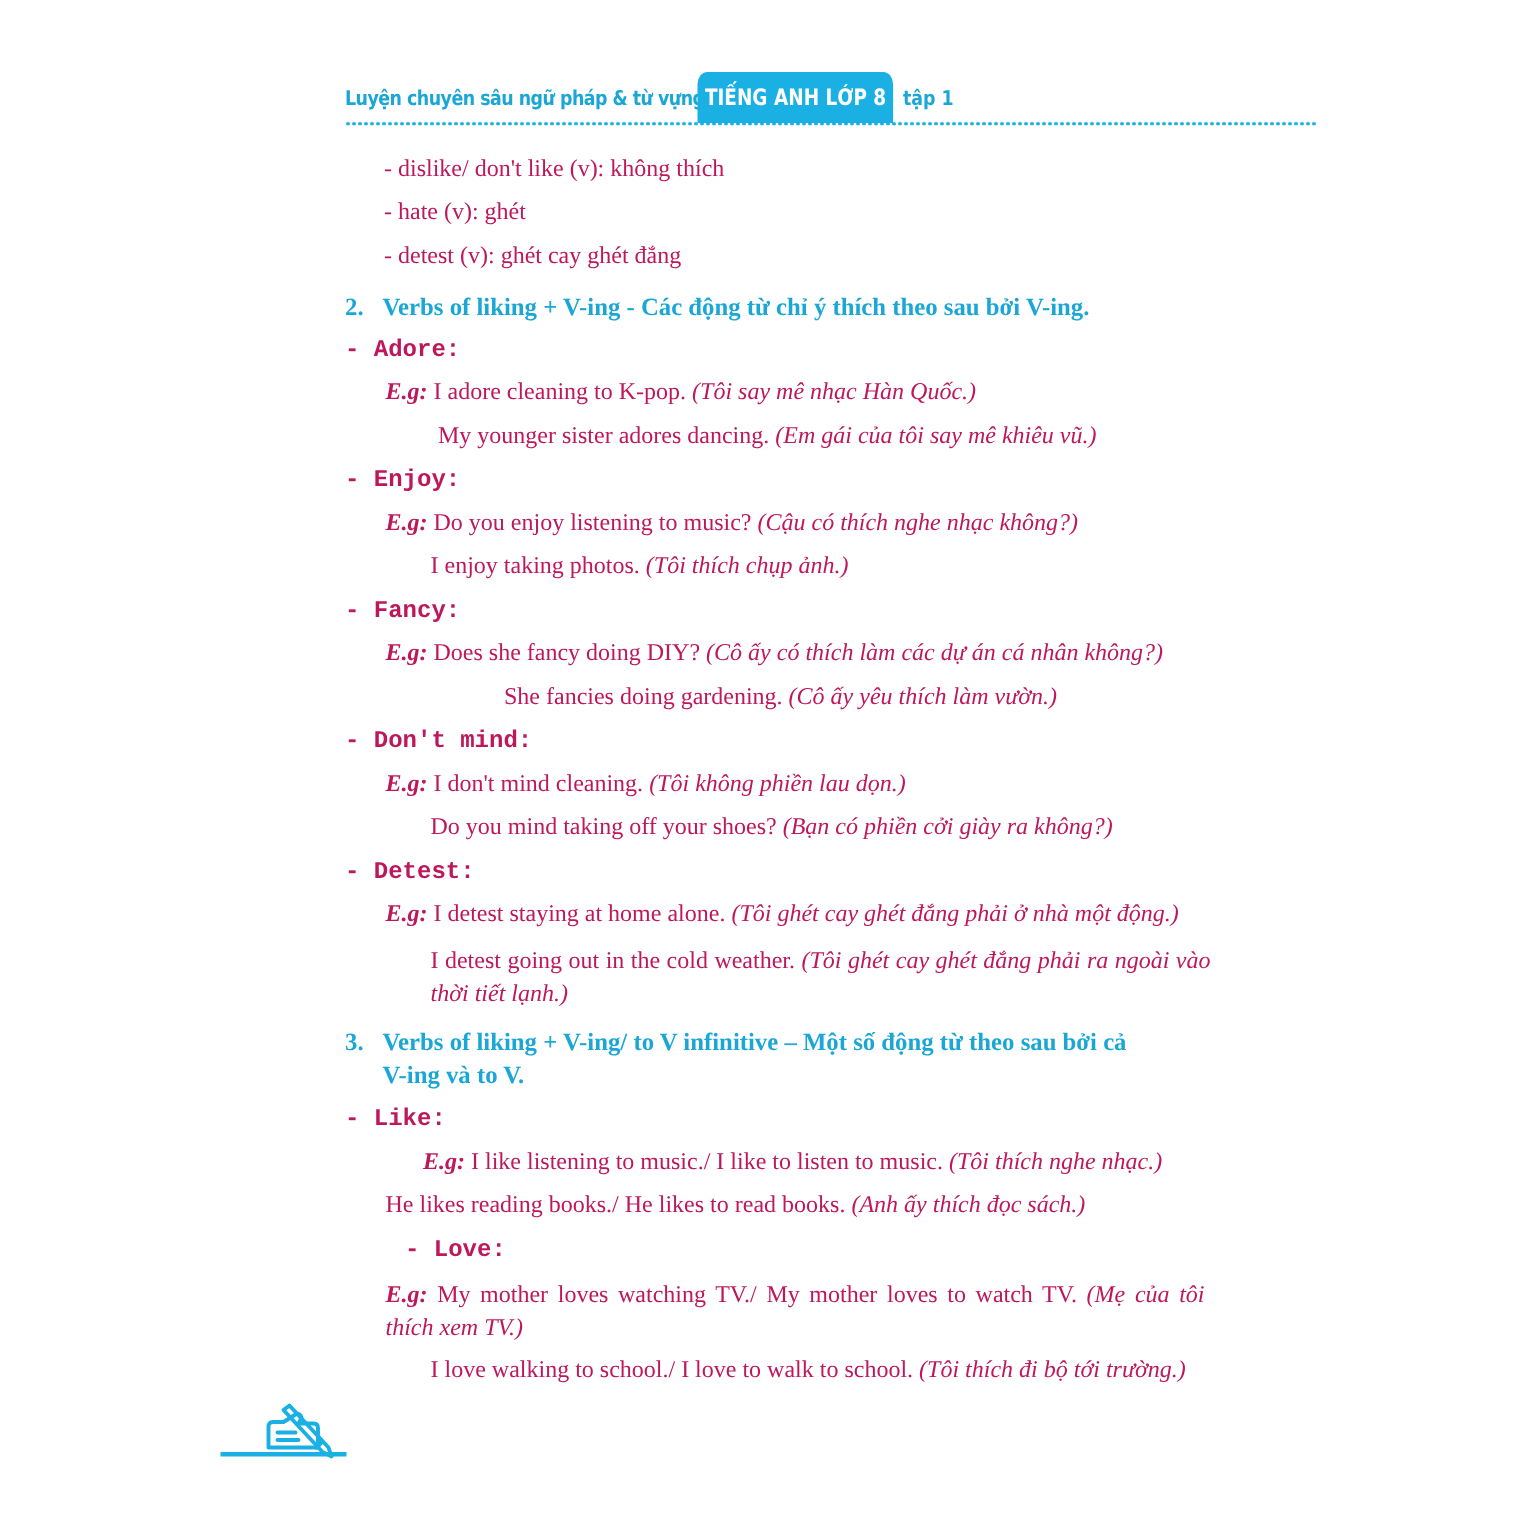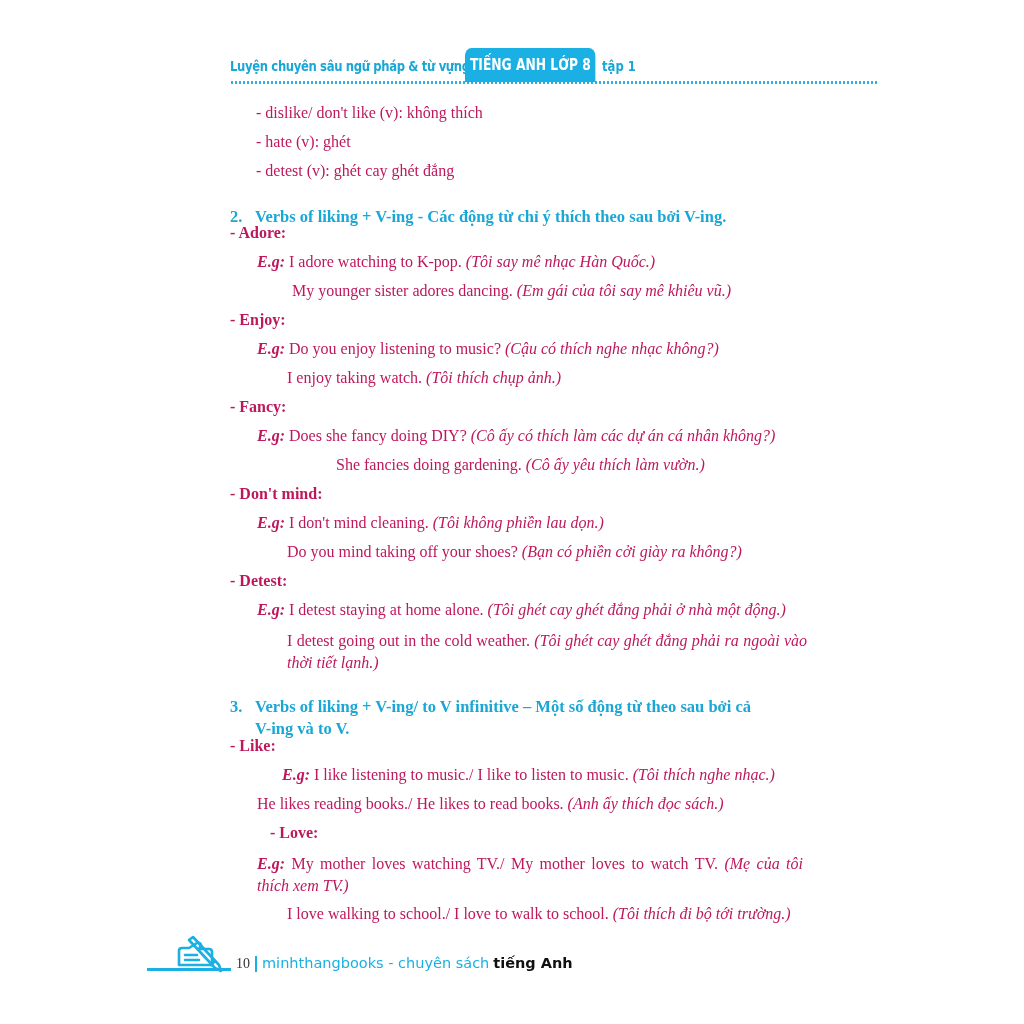--- a/index.html
+++ b/index.html
@@ -12,23 +12,23 @@
     .header .badge { background: #1ab0e3; color: #fff; font-family: "DejaVu Sans", sans-serif; font-weight: bold; font-size: 15px; padding: 8px 6px 8px 6px; border-radius: 8px 8px 0 0; transform: scaleX(0.82); transform-origin: left bottom; white-space: nowrap; margin-left: -50px; }
     .header .vol { font-family: "DejaVu Sans", sans-serif; font-weight: bold; font-size: 13.5px; color: #1aa7d6; padding-bottom: 8px; margin-left: -22px; transform: scaleX(0.86); transform-origin: left bottom; white-space: nowrap; }
     .dots { position: absolute; left: 230px; top: 81px; width: 648px; height: 3px;
             background-image: radial-gradient(circle, #1ab0e3 1.1px, transparent 1.3px);
             background-size: 4px 3px; background-repeat: repeat-x; }
 
     
     .content { position: absolute; left: 0; top: 0; width: 1024px; }
     .line { position: absolute; font-family: "Liberation Serif", serif; font-size: 16px; color: #be185d; white-space: nowrap; }
     .line i, .vi { font-style: italic; }
-    .term { font-weight: bold; }
+    .term { font-weight: bold; font-family: Liberation Mono, monospace; }
     .eg { font-weight: bold; font-style: italic; }
-    .section { position: absolute; font-family: "Liberation Serif", serif; font-size: 16.5px; font-weight: bold; color: #1aa7d6; white-space: nowrap; margin-top: 12px; }
+    .section { position: absolute; font-family: "Liberation Serif", serif; font-size: 16.5px; font-weight: bold; color: #1aa7d6; white-space: nowrap; }
     .section .num { display: inline-block; width: 25px; }
     .wrap { white-space: normal; width: 520px; text-align: justify; line-height: 22px; }
 
     
     .footer-line { position: absolute; left: 147px; top: 968px; width: 84px; height: 3px; background: #1ab0e3; }
     .footer-icon { position: absolute; left: 175px; top: 935px; width: 52px; height: 38px; }
     .footer { position: absolute; left: 236px; top: 955px; font-size: 15px; white-space: nowrap; display: flex; align-items: baseline; }
     .footer .pnum { font-family: "Liberation Serif", serif; color: #333; font-size: 14px; margin-right: 5px; }
     .footer .bar { display: inline-block; width: 2px; height: 16px; background: #1ab0e3; margin-right: 5px; align-self: center; }
     .footer .brand { font-family: "DejaVu Sans", sans-serif; color: #1ab0e3; font-size: 14.5px; }
@@ -52,36 +52,36 @@
     <div class="line" style="left:256px; top:133px;">- hate (v): ghét</div>
     <div class="line" style="left:256px; top:162px;">- detest (v): ghét cay ghét đắng</div>
 
     <div class="section" style="left:230px; top:195px;">
       <span class="num">2.</span><span>Verbs of liking + V-ing - Các động từ chỉ ý thích theo sau bởi V-ing.</span>
     </div>
 
     <div class="line term" style="left:230px; top:224px;">- Adore:</div>
     <div class="line" style="left:257px; top:253px;">
       <span class="eg">E.g:</span>
-      <span>I adore watching to K-pop.</span>
+      <span>I adore cleaning to K-pop.</span>
       <span class="vi">(Tôi say mê nhạc Hàn Quốc.)</span>
     </div>
     <div class="line" style="left:292px; top:282px;text-align:right;">
       <span>My younger sister adores dancing.</span>
       <span class="vi">(Em gái của tôi say mê khiêu vũ.)</span>
     </div>
 
     <div class="line term" style="left:230px; top:311px;">- Enjoy:</div>
     <div class="line" style="left:257px; top:340px;">
       <span class="eg">E.g:</span>
       <span>Do you enjoy listening to music?</span>
       <span class="vi">(Cậu có thích nghe nhạc không?)</span>
     </div>
     <div class="line" style="left:287px; top:369px;">
-      <span>I enjoy taking watch.</span>
+      <span>I enjoy taking photos.</span>
       <span class="vi">(Tôi thích chụp ảnh.)</span>
     </div>
 
     <div class="line term" style="left:230px; top:398px;">- Fancy:</div>
     <div class="line" style="left:257px; top:427px;">
       <span class="eg">E.g:</span>
       <span>Does she fancy doing DIY?</span>
       <span class="vi">(Cô ấy có thích làm các dự án cá nhân không?)</span>
     </div>
     <div class="line" style="left:292px; top:456px;margin-left:44px;">
@@ -141,20 +141,14 @@
 
   <div class="footer-line"></div>
   <svg class="footer-icon" viewBox="0 0 52 38">
     <g fill="none" stroke="#1ab0e3" stroke-width="2.6" stroke-linejoin="round" stroke-linecap="round">
       <path d="M4 30 L4 16 Q4 13 7 13 L14 13 L22 8 Q25 7 26 10 L24 14 L34 14 Q37 14 37 17 L37 30 Z"></path>
       <path d="M10 20 L22 20 M10 25 L24 25"></path>
       <path d="M18 2 L44 30 L46 36 L40 33 L14 5 Z"></path>
       <path d="M40 26 L36 30"></path>
     </g>
   </svg>
-  <div class="footer">
-    <span class="pnum">10</span>
-    <span class="bar"></span>
-    <span class="brand">minhthangbooks - chuyên sách</span>
-    <span class="strong">tiếng Anh</span>
-  </div>
 
 </div>
 
 </body></html>

